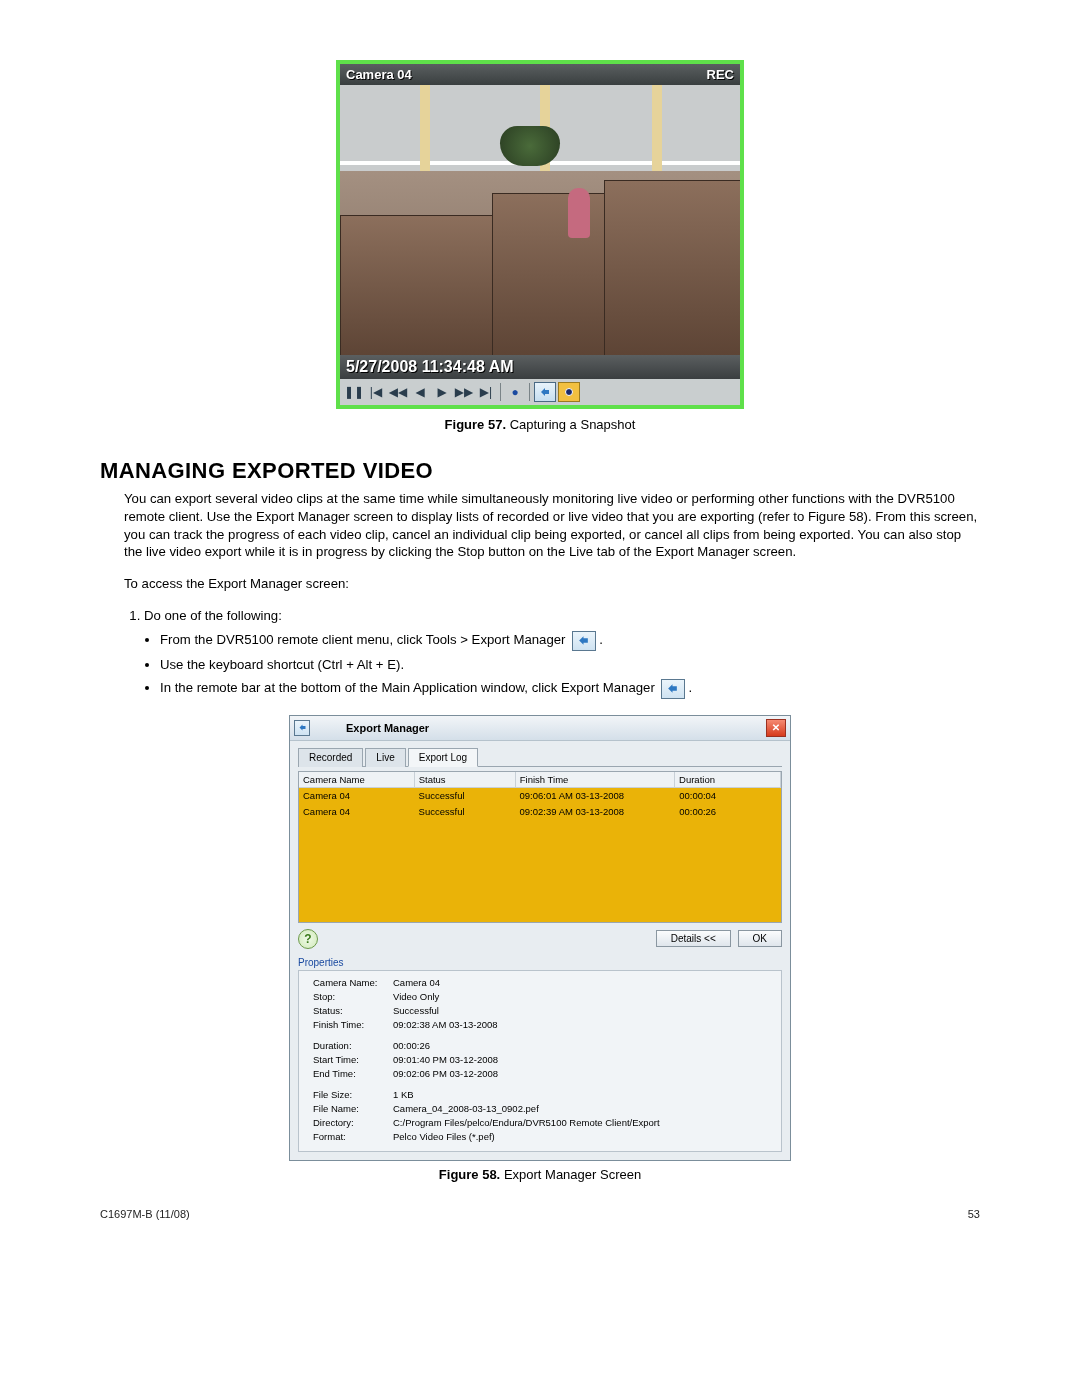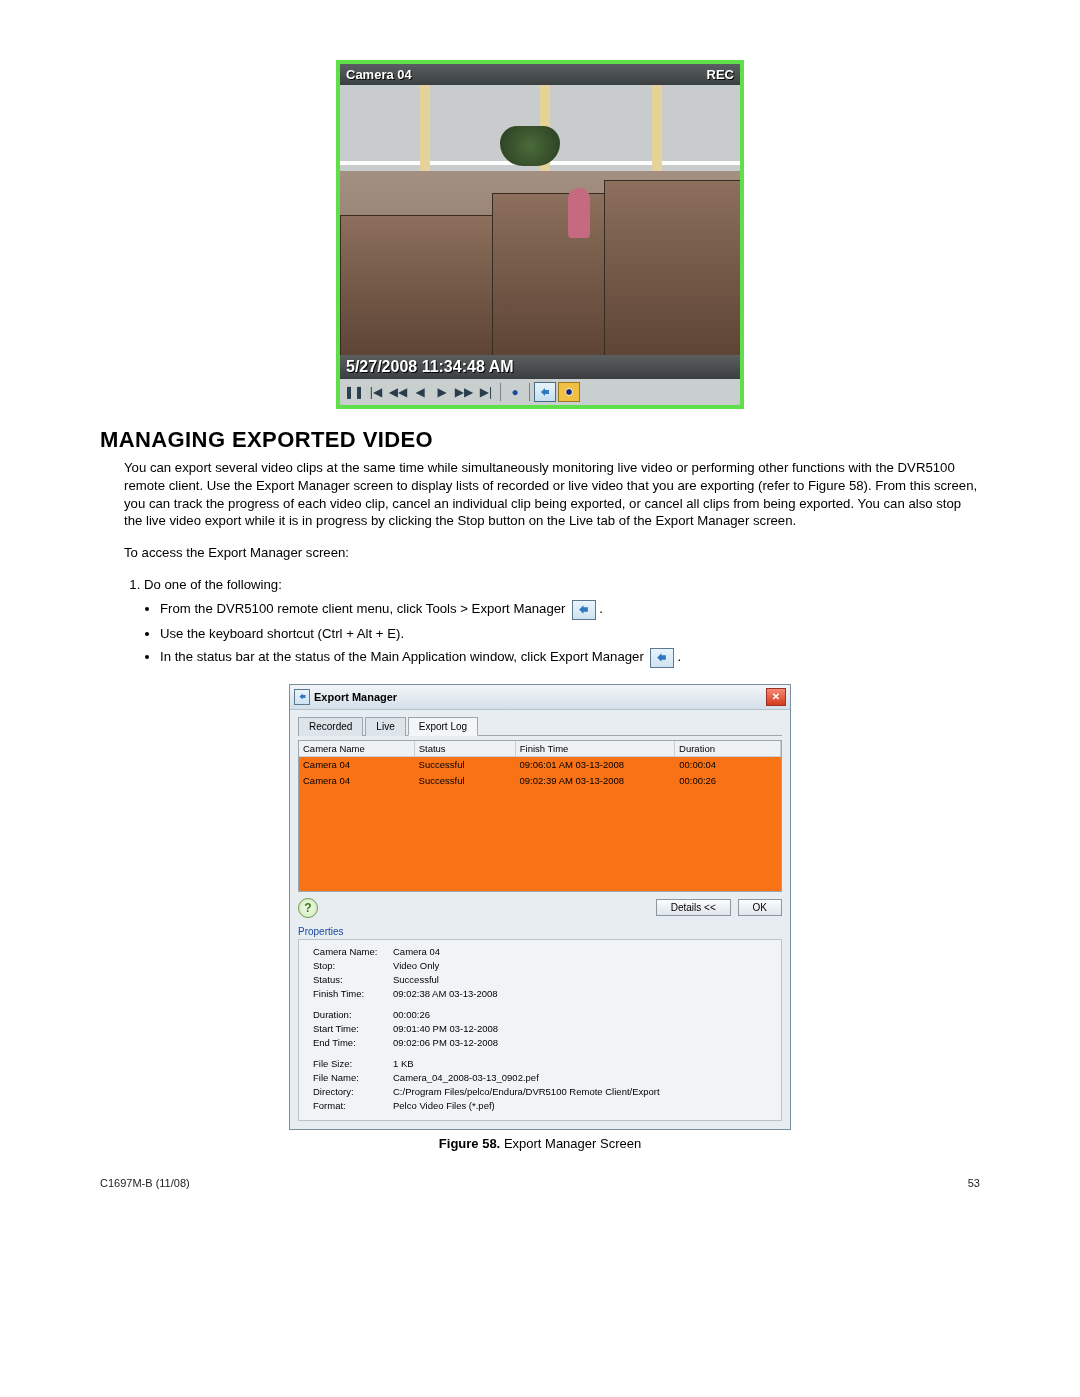--- a/index.html
+++ b/index.html
@@ -138,21 +138,21 @@
     margin: 8px auto 6px auto;
     border: 1px solid #7b8e9b;
     background: #e8edf1;
     font-size: 10px;
     font-family: Tahoma, Arial, sans-serif;
     color:#000;
   }
   .dlg-titlebar {
     background: linear-gradient(#f2f5f8,#d4dfe9);
     border-bottom:1px solid #b5c2cc;
-    display:flex; align-items:center; padding:3px 4px;
+    display:flex; align-items:center; padding:3px 4px;gap:32px;
   }
   .dlg-titlebar .t-icon {
     width:14px;height:14px; margin-right:4px;
     border:1px solid #5a7890;
     background: linear-gradient(#eaf4fb,#cfe3f2);
     display:flex;align-items:center;justify-content:center;
   }
   .dlg-titlebar .t-icon svg{ width:9px;height:9px;}
   .dlg-titlebar .t-title { font-weight:bold; font-size:11px; flex:1; }
   .dlg-close {
@@ -170,21 +170,21 @@
     border:1px solid #9aa6b0;
     border-bottom:none;
     background:#dde4ea;
     font-size:10px;
     position:relative; top:1px;
     margin-right:2px;
   }
   .tab.active { background:#f3f6f8; border-bottom:1px solid #f3f6f8; }
   .grid {
     border:1px solid #9aa6b0;
-    background:#f97316;
+    background:#eab308;
     height: 150px;
     overflow:hidden;
   }
   .grid-row { display:flex; height:16px; align-items:center; }
   .grid-head .gc { background:#eef2f5; border-right:1px solid #c8d0d7; border-bottom:1px solid #c8d0d7; font-size:9.5px; padding:2px 4px; }
   .gc { font-size:9.5px; padding:1px 4px; white-space:nowrap; overflow:hidden; }
   .gc.c1{ width:110px;} .gc.c2{width:95px;} .gc.c3{width:155px;} .gc.c4{width:100px;}
   .below-grid { display:flex; justify-content:space-between; align-items:center; margin-top:6px;}
   .help {
     width:18px;height:18px;border:1px solid #6c9a4a;border-radius:50%;
@@ -246,41 +246,44 @@
       <div class="vc-sep"></div>
       <div class="vc-export">
         <svg viewBox="0 0 12 12">
             <path d="M2 6 L6 2 L6 4 L10 4 L10 8 L6 8 L6 10 Z" fill="#2e78c2"></path>
           </svg>
       </div>
       <div class="vc-snap">
           <div class="dot"></div>
         </div>
     </div>
+  </div>
+  <div class="fig-caption">
+    <b>Figure 57.</b>&nbsp;<span>Capturing a Snapshot</span>
   </div>
 
   <h2 class="section">MANAGING EXPORTED VIDEO</h2>
   <div class="body-text">
     <p>You can export several video clips at the same time while simultaneously monitoring live video or performing other functions with the DVR5100 remote client. Use the Export Manager screen to display lists of recorded or live video that you are exporting (refer to Figure 58). From this screen, you can track the progress of each video clip, cancel an individual clip being exported, or cancel all clips from being exported. You can also stop the live video export while it is in progress by clicking the Stop button on the Live tab of the Export Manager screen.</p>
     <p>To access the Export Manager screen:</p>
     <ol class="steps">
       <li>Do one of the following:</li>
     </ol>
     <ul class="bullets">
       <li>
         <span>From the DVR5100 remote client menu, click Tools &gt; Export Manager</span>
         <span class="inline-icon">
           <svg viewBox="0 0 12 12">
               <path d="M2 6 L6 2 L6 4 L10 4 L10 8 L6 8 L6 10 Z" fill="#2e78c2"></path>
             </svg>
         </span><span>.</span>
       </li>
       <li>Use the keyboard shortcut (Ctrl + Alt + E).</li>
       <li>
-        <span>In the status bar at the status of the Main Application window, click Export Manager</span>
+        <span>In the remote bar at the bottom of the Main Application window, click Export Manager</span>
         <span class="inline-icon">
           <svg viewBox="0 0 12 12">
               <path d="M2 6 L6 2 L6 4 L10 4 L10 8 L6 8 L6 10 Z" fill="#2e78c2"></path>
             </svg>
         </span><span>.</span>
       </li>
     </ul>
   </div>
 
   <div class="dialog">

